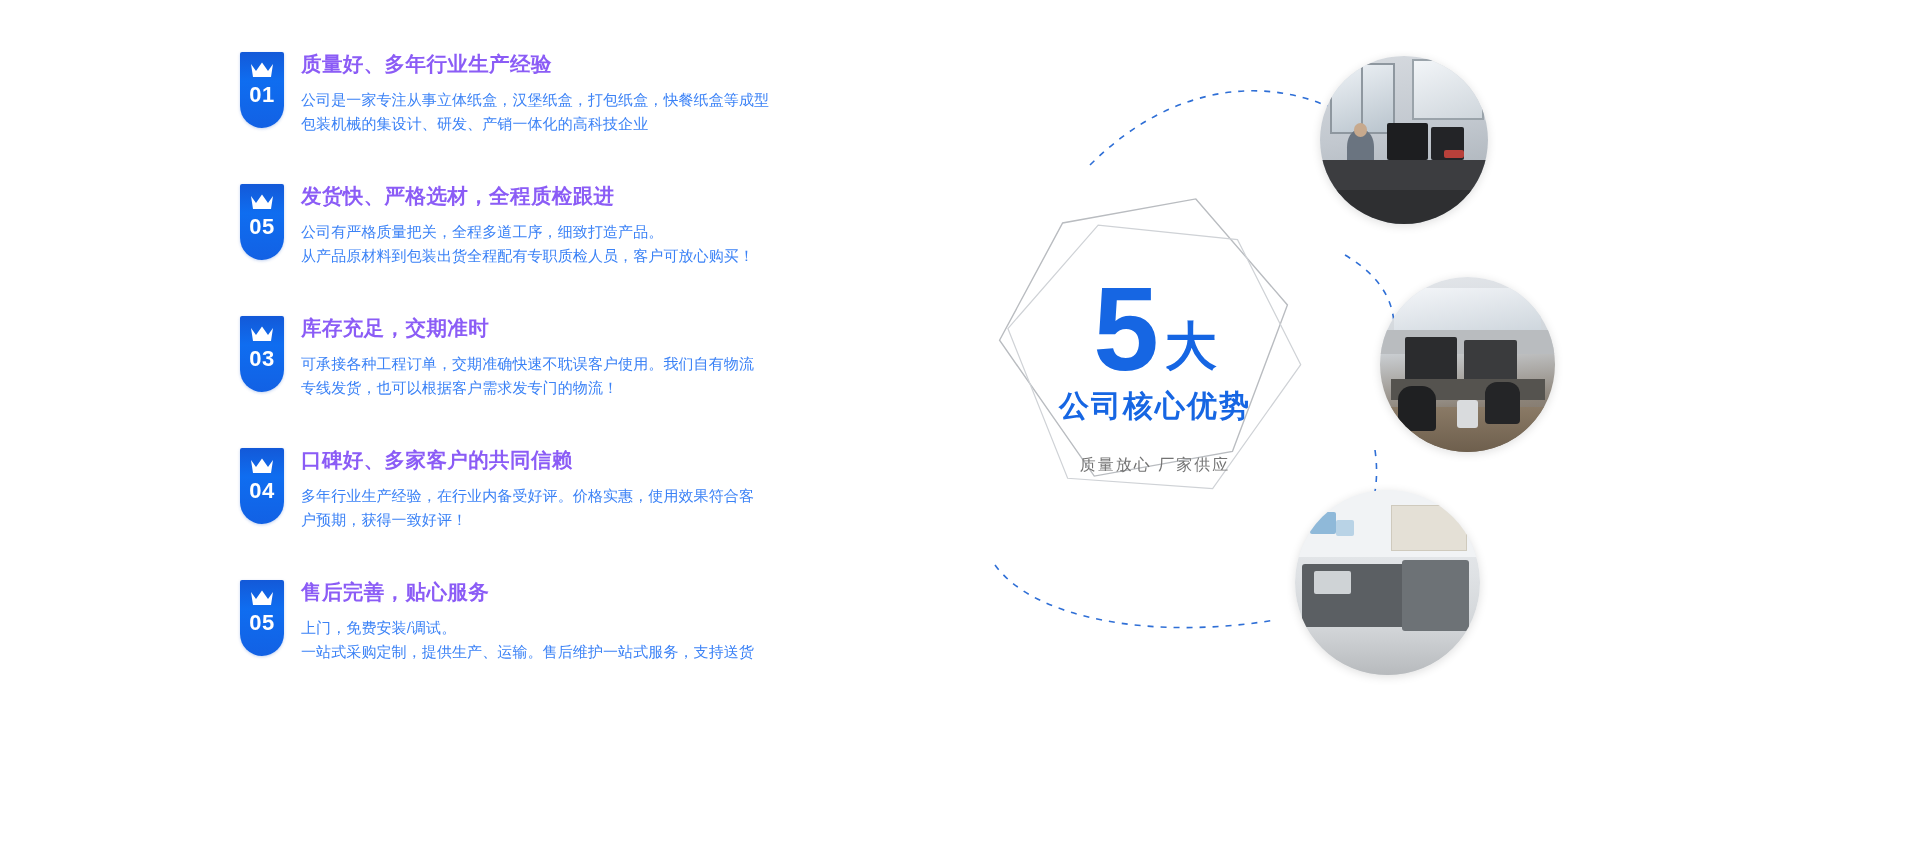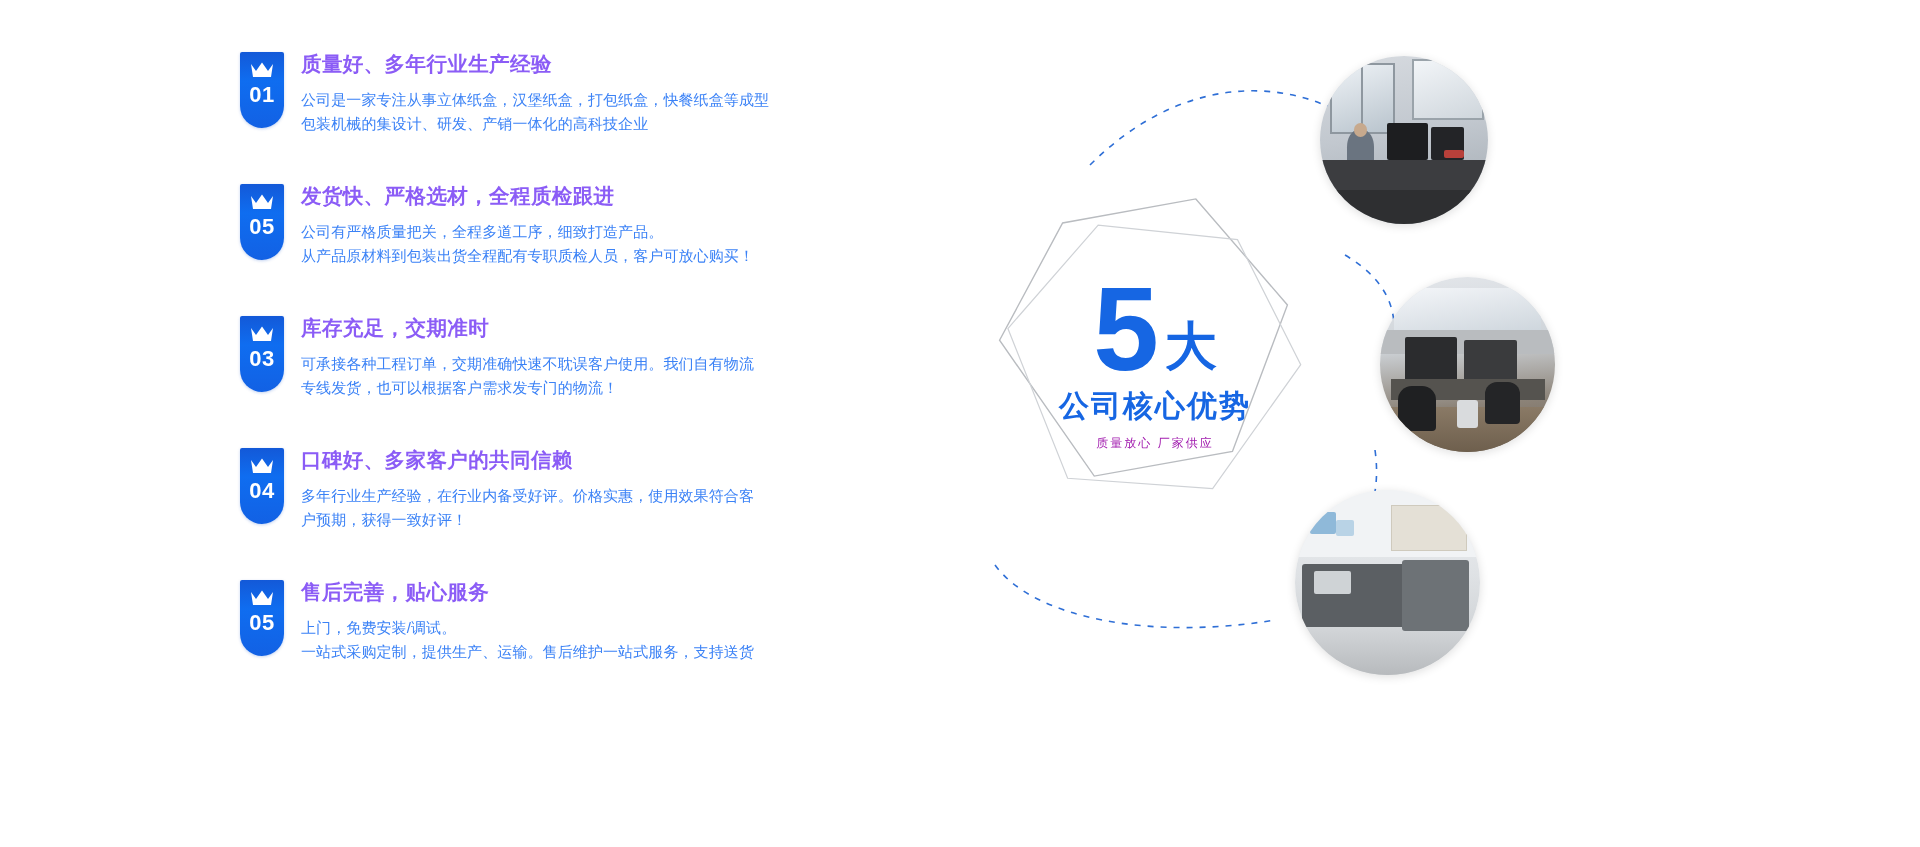--- a/index.html
+++ b/index.html
@@ -54,21 +54,21 @@
   }
   .da-char{
     color:#1666e3;font-size:52px;font-weight:700;line-height:1;
     margin-left:8px;margin-top:34px;
   }
   .core-adv{
     color:#1666e3;font-size:30px;font-weight:700;letter-spacing:2px;
     margin-top:2px;
   }
   .sub-slogan{
-    color:#a21caf;font-size:12px;letter-spacing:2px;margin-top:8px;
+    color:#737373;font-size:16px;letter-spacing:2px;margin-top:28px;
   }
 
   
   .photo{
     position:absolute;border-radius:50%;overflow:hidden;
     box-shadow:0 2px 10px rgba(0,0,0,.13);
   }
   .photo-1{left:345px;top:36px;width:168px;height:168px;}
   .photo-2{left:405px;top:257px;width:175px;height:175px;}
   .photo-3{left:320px;top:470px;width:185px;height:185px;}

